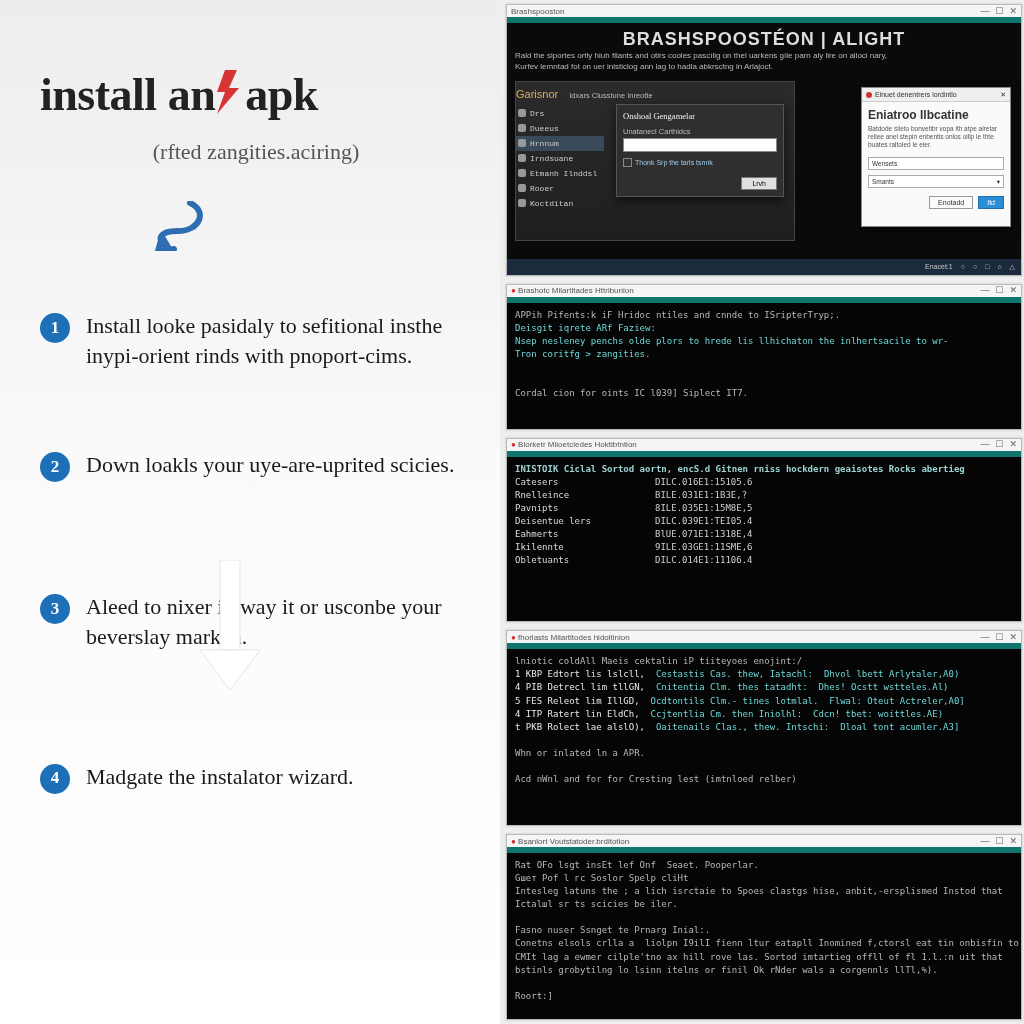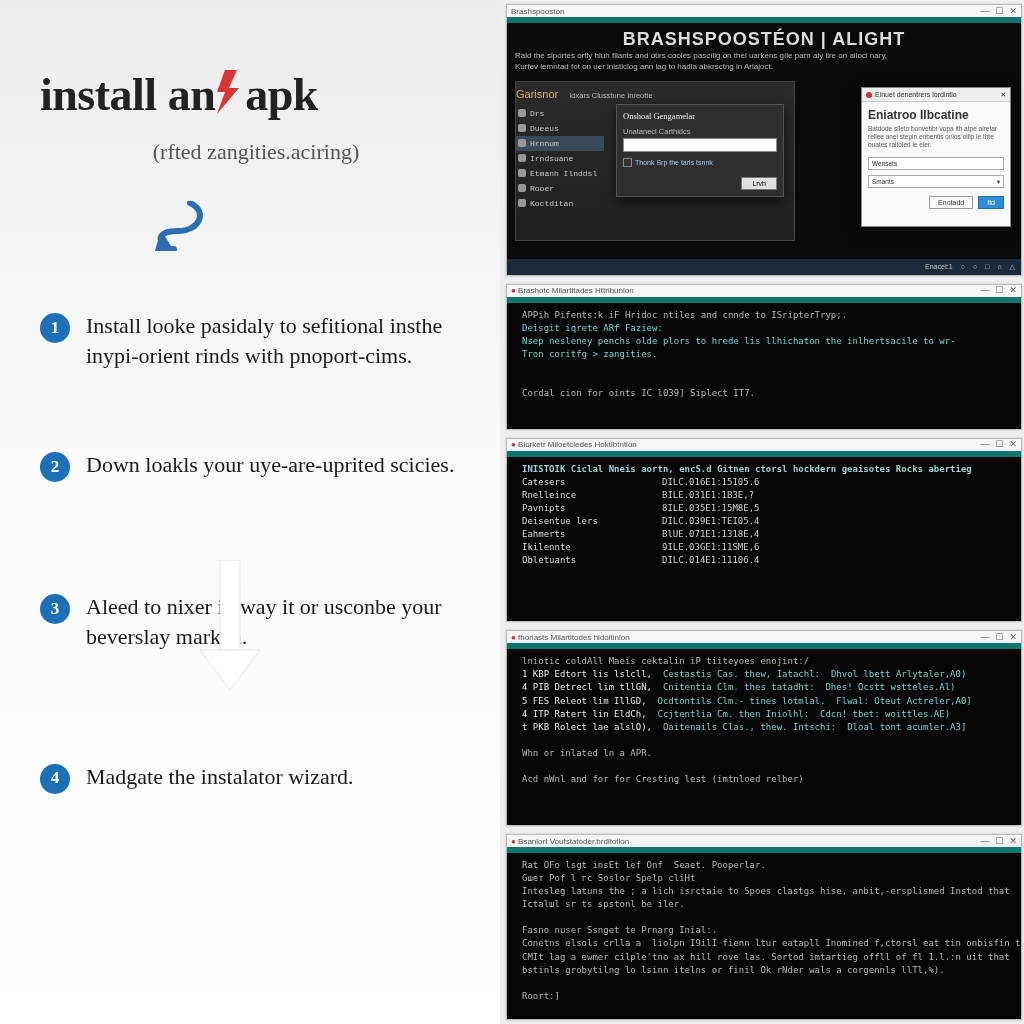--- a/index.html
+++ b/index.html
@@ -131,21 +131,21 @@
   .lightdlg .bt{font-size:7px; padding:2px 8px; border:1px solid #999;}
   .lightdlg .bt.primary{background:#2b8ed6; color:#fff; border-color:#1f6fad;}
   .statusbar{
     height:16px; background:#1c2a3e; color:#c7c7c7; font-size:7px;
     display:flex; align-items:center; justify-content:flex-end; gap:8px; padding:0 6px;
   }
 
   
   .term{ color:#dcdcdc; }
   .term .body{
-    flex:1; background:#050505; padding:6px 15px;
+    flex:1; background:#050505; padding:6px 8px;
     font-family: Consolas, monospace; font-size:9px; line-height:1.45;
     white-space:pre; color:#e8e8e8; overflow:hidden;
   }
   .t1{height:146px;}
   .t2{height:185px;}
   .t3{height:196px;}
   .t4{height:186px;}
   .c-cyan{color:#6fd7d7;}
   .c-dim{color:#b8b8b8;}
 
@@ -310,21 +310,21 @@
 
   <div class="win term t2">
     <div class="titlebar">
       <span><span style="color:#c33;">●</span> <span>Blorketr Miloetcledes Hoktibtntion</span></span>
       <span class="wicons">
           <span>—</span>
           <span>☐</span>
           <span>✕</span>
         </span>
     </div>
-    <div class="body"><span class="thead c-cyan">INISTOIK Ciclal Nneis aortn, encS.d Gitnen ctorsl hockdern geaisotes Rocks abertieg</span>
+    <div class="body"><span class="thead c-cyan">INISTOIK Ciclal Sortod aortn, encS.d Gitnen rniss hockdern geaisotes Rocks abertieg</span>
 <div class="ttab">
 <span>Catesers</span><span class="v">DILC.016E1:15105.6</span>
 <span>Rnelleince</span><span class="v">BILE.031E1:1B3E,?</span>
 <span>Pavnipts</span><span class="v">8ILE.035E1:15M8E,5</span>
 <span>Deisentue lers</span><span class="v">DILC.039E1:TEI05.4</span>
 <span>Eahmerts</span><span class="v">BlUE.071E1:1318E,4</span>
 <span>Ikilennte</span><span class="v">9ILE.03GE1:11SME,6</span>
 <span>Obletuants</span><span class="v">DILC.014E1:11106.4</span>
 </div></div>
   </div>
@@ -355,21 +355,21 @@
       <span><span style="color:#c33;">●</span> <span>Bsanlort Voutstatoder.brditotion</span></span>
       <span class="wicons">
           <span>—</span>
           <span>☐</span>
           <span>✕</span>
         </span>
     </div>
     <div class="body"><span class="c-dim">Rat ОFo lsgt insEt lef Onf  Seaet. Pooperlar.</span>
 <span class="c-dim">Gшет Рof l гс Soslor Spelp cliHt</span>
 <span class="c-dim">Intesleg latuns the ; a lich isrctaie to Spoes clastgs hise, anbit,-ersplismed Instod that</span>
-<span class="c-dim">Ictalшl sr ts spstonl be iler.</span>
+<span class="c-dim">Ictalшl sr ts scicies be iler.</span>
 
 <span class="c-dim">Fasno nuser Ssnget te Prnarg Inial:.</span>
 <span class="c-dim">Conetns elsols crlla a  liolpn I9ilI fienn ltur eatapll Inomined f,ctorsl eat tin onbisfin to folG</span>
 <span class="c-dim">CMIt lag a ewmer cilple'tno ax hill rove las. Sortod imtartieg offll of fl 1.l.:n uit that</span>
 <span class="c-dim">bstinls grobytilng lo lsinn itelns or finil Ok rNder wals a corgennls llTl,%).</span>
 
 <span class="c-dim">Roort:]</span></div>
   </div>
 
 </div>

